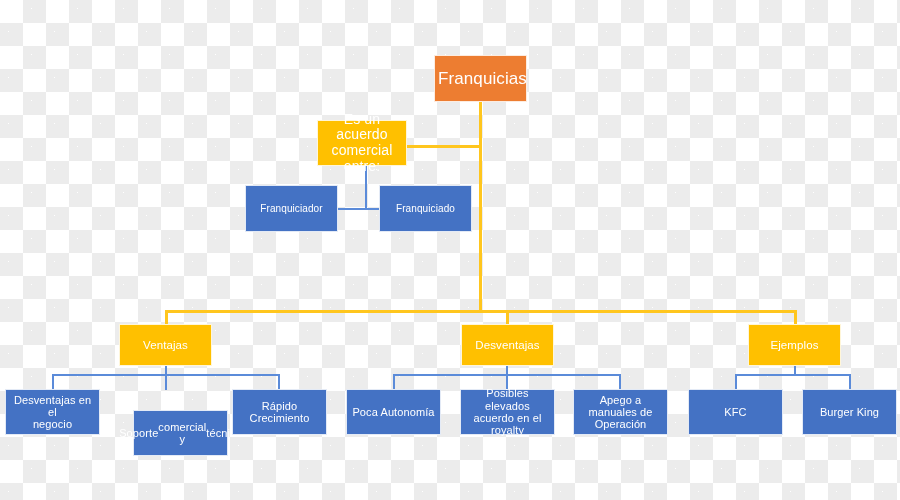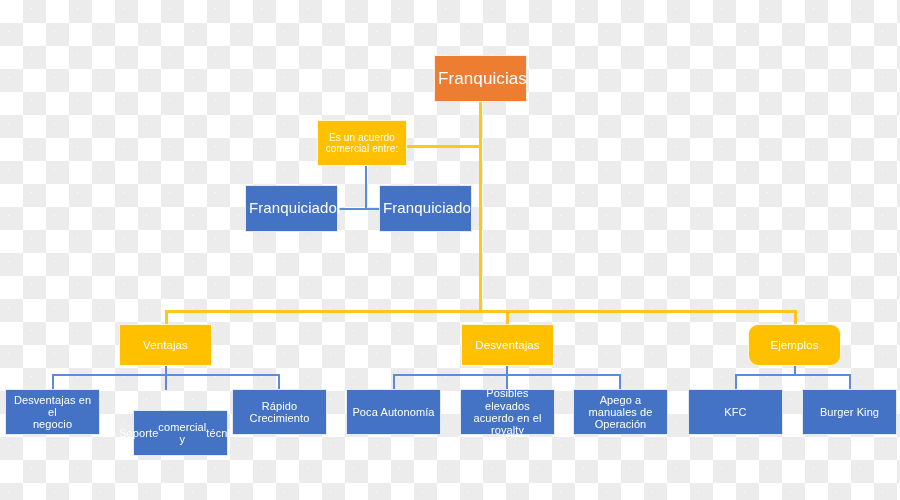--- a/index.html
+++ b/index.html
@@ -41,22 +41,22 @@
     border: 1px solid rgba(255,255,255,0.85);
     z-index: 3;
   }
   .node span { display: block; width: 100%; }
 
   .n-orange { background: #ED7D31; }
   .n-yellow { background: #FFC000; }
   .n-blue   { background: #4472C4; }
 
   .lvl1 { font-size: 17px; }
-  .lvl2 { font-size: 10px; }
-  .lvl3 { font-size: 15px; }
+  .lvl2 { font-size: 14px; }
+  .lvl3 { font-size: 10px; }
   .lvl4 { font-size: 11.5px; }
   .lvl5 { font-size: 11px; }
 
   
   .conn {
     position: absolute;
     z-index: 1;
   }
   .c-yellow { background: #FFC61E; }
   .c-blue   { background: #5B8BD9; }
@@ -108,21 +108,21 @@
   <div class="node n-blue lvl3" style="left:379px; top:185px; width:93px; height:47px;">
     <span>Franquiciado</span>
   </div>
 
   <div class="node n-yellow lvl4" style="left:119px; top:324px; width:93px; height:42px;">
     <span>Ventajas</span>
   </div>
   <div class="node n-yellow lvl4" style="left:461px; top:324px; width:93px; height:42px;">
     <span>Desventajas</span>
   </div>
-  <div class="node n-yellow lvl4" style="left:748px; top:324px; width:93px; height:42px;border-radius:10px;">
+  <div class="node n-yellow lvl4" style="left:748px; top:324px; width:93px; height:42px;">
     <span>Ejemplos</span>
   </div>
 
   <div class="node n-blue lvl5" style="left:5px; top:389px; width:95px; height:46px; flex-direction:column;">
     <span>Desventajas en el</span>
     <span>negocio</span>
   </div>
   <div class="node n-blue lvl5" style="left:133px; top:389px; width:95px; height:46px; flex-direction:row;margin-top:21px;">
     <span>Soporte</span>
     <span>comercial y</span>

